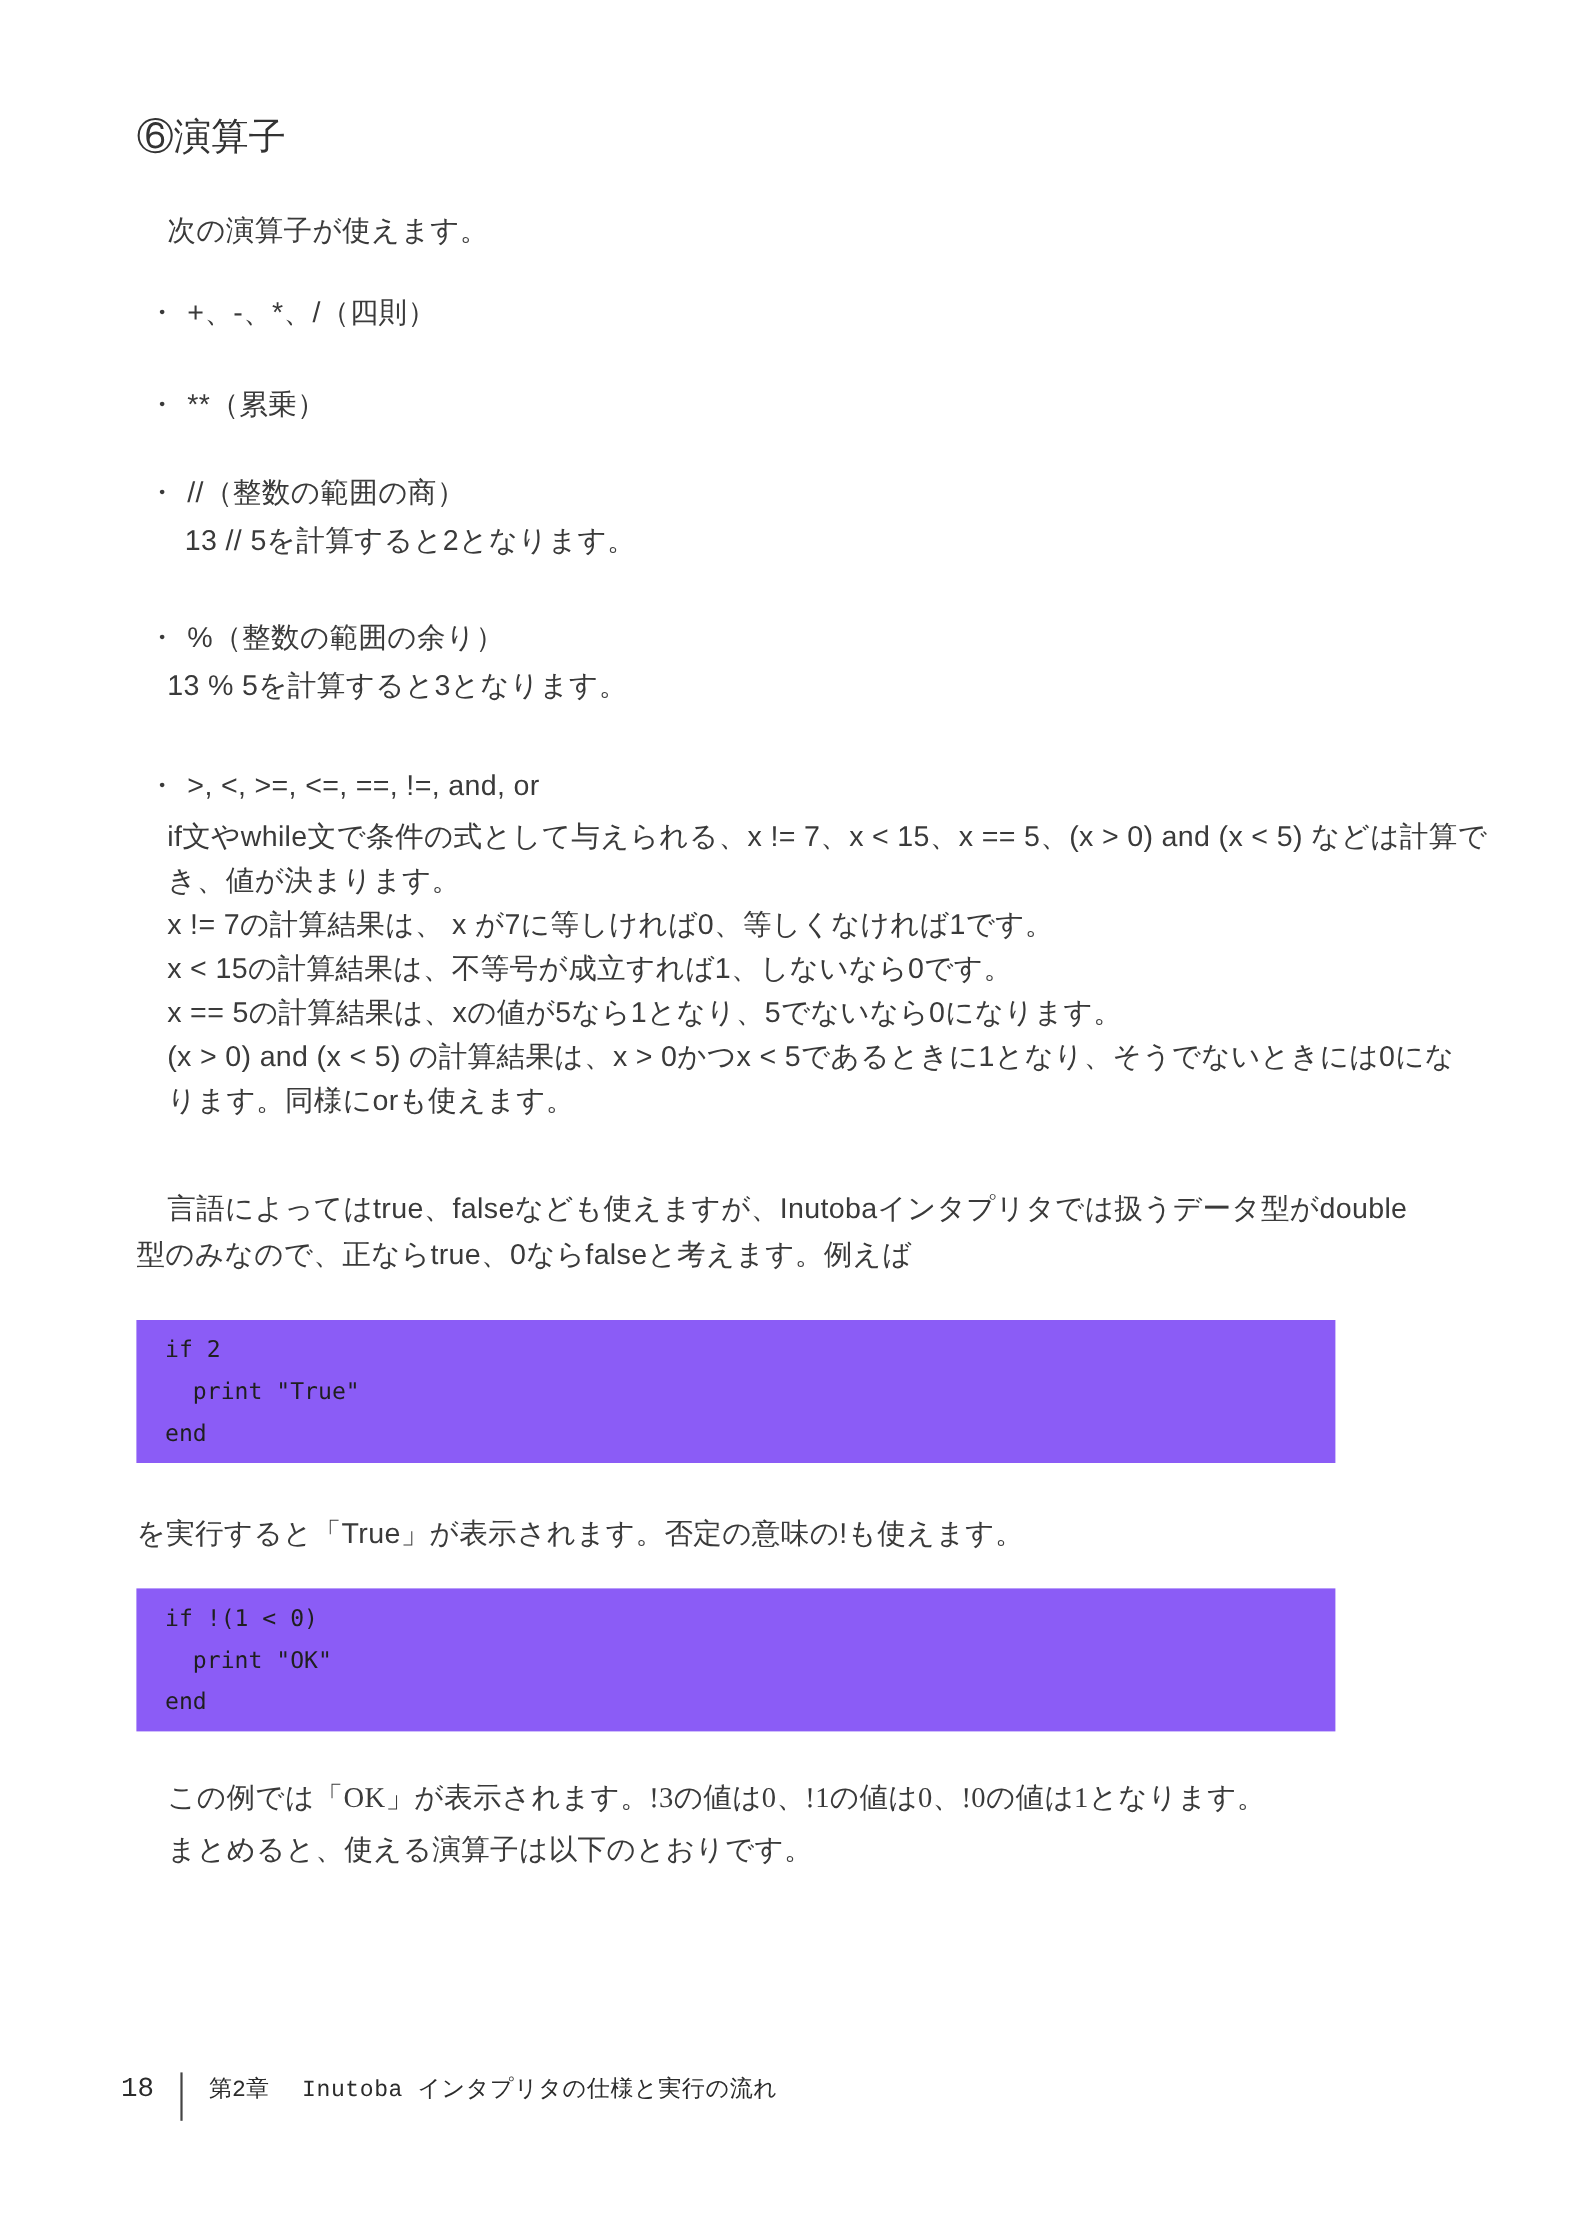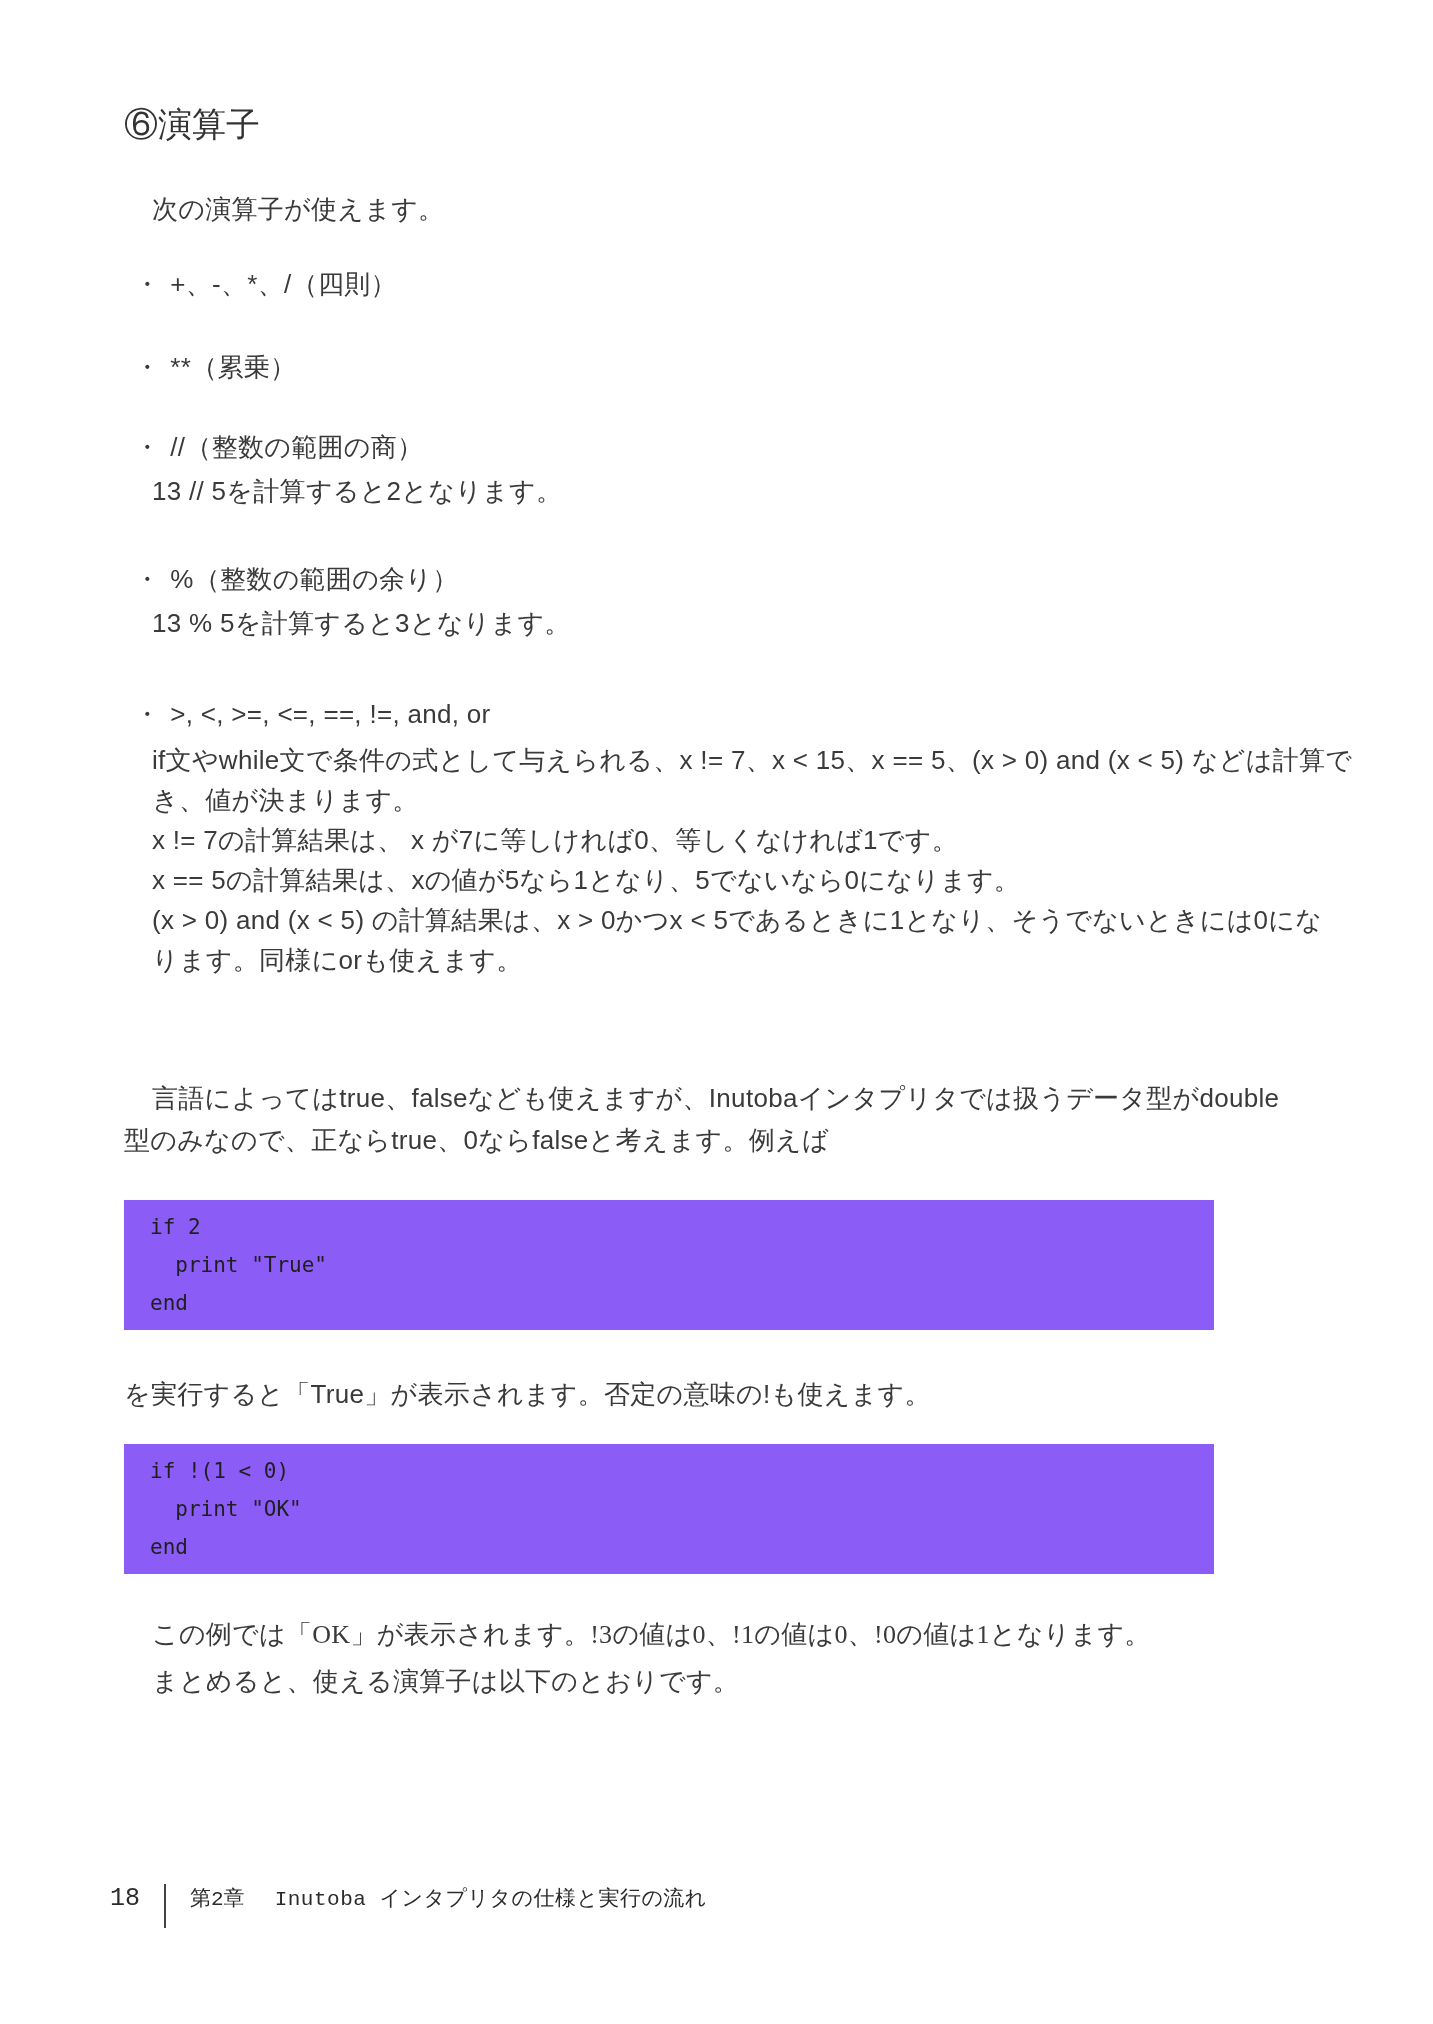--- a/index.html
+++ b/index.html
@@ -28,21 +28,21 @@
     line-height: 1.3;
     white-space: nowrap;
     letter-spacing: 0.3px;
   }
   .intro { left: 152px; top: 193px; }
   .bullet { left: 134px; }
   .bullet .marker { margin-right: 10px; }
   .b1 { top: 268px; }
   .b2 { top: 351px; }
   .b3 { top: 431px; }
-  .b3note { left: 152px; top: 475px; }
+  .b3note { left: 168px; top: 475px; }
   .b4 { top: 563px; }
   .b4note { left: 152px; top: 607px; }
   .b5 { top: 698px; }
   .notes-block {
     left: 152px; top: 740px;
     font-size: 26px;
     letter-spacing: 0.3px;
   }
   .notes-block .note-line {
     height: 40px;
@@ -122,20 +122,21 @@
   <div class="abs body-line b4note">13 % 5を計算すると3となります。</div>
 
   <div class="abs body-line bullet b5">
     <span class="marker">・</span><span>&gt;, &lt;, &gt;=, &lt;=, ==, !=, and, or</span>
   </div>
 
   <div class="abs notes-block">
     <div class="note-line">if文やwhile文で条件の式として与えられる、x != 7、x &lt; 15、x == 5、(x &gt; 0) and (x &lt; 5) などは計算で</div>
     <div class="note-line">き、値が決まります。</div>
     <div class="note-line">x != 7の計算結果は、 x が7に等しければ0、等しくなければ1です。</div>
+    <div class="note-line">x &lt; 15の計算結果は、不等号が成立すれば1、しないなら0です。</div>
     <div class="note-line">x == 5の計算結果は、xの値が5なら1となり、5でないなら0になります。</div>
     <div class="note-line">(x &gt; 0) and (x &lt; 5) の計算結果は、x &gt; 0かつx &lt; 5であるときに1となり、そうでないときには0にな</div>
     <div class="note-line">ります。同様にorも使えます。</div>
   </div>
 
   <div class="abs body-line p1l1">言語によってはtrue、falseなども使えますが、Inutobaインタプリタでは扱うデータ型がdouble</div>
   <div class="abs body-line p1l2">型のみなので、正ならtrue、0ならfalseと考えます。例えば</div>
 
   <pre class="abs code-block code1">if 2
   print "True"

